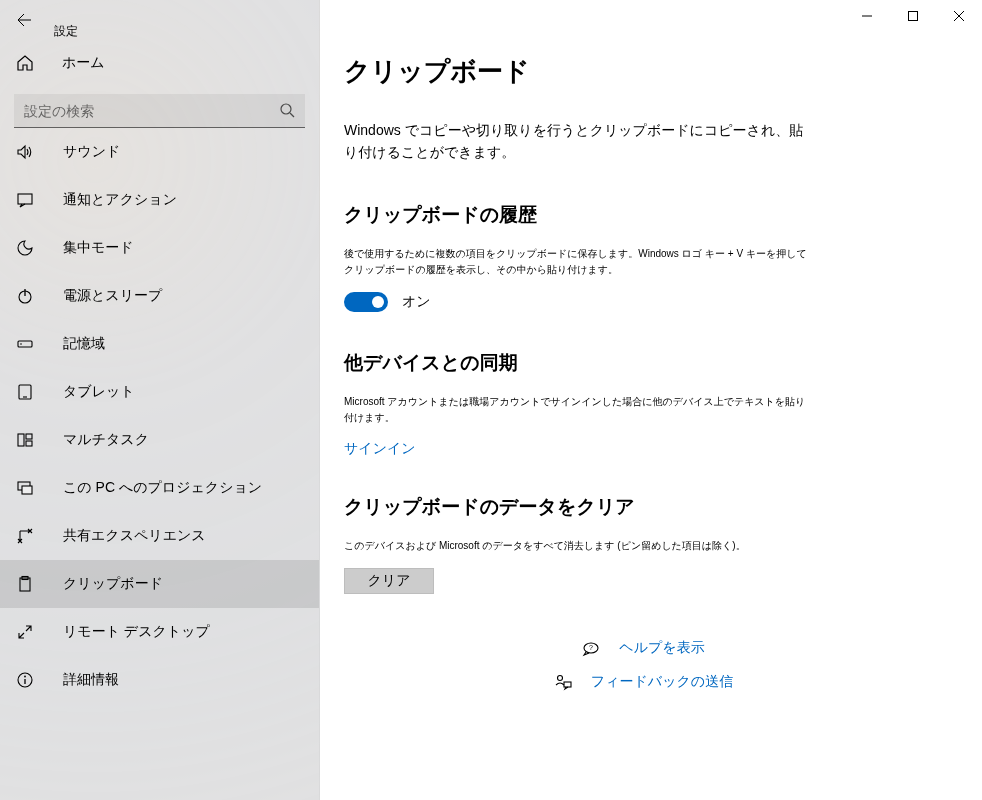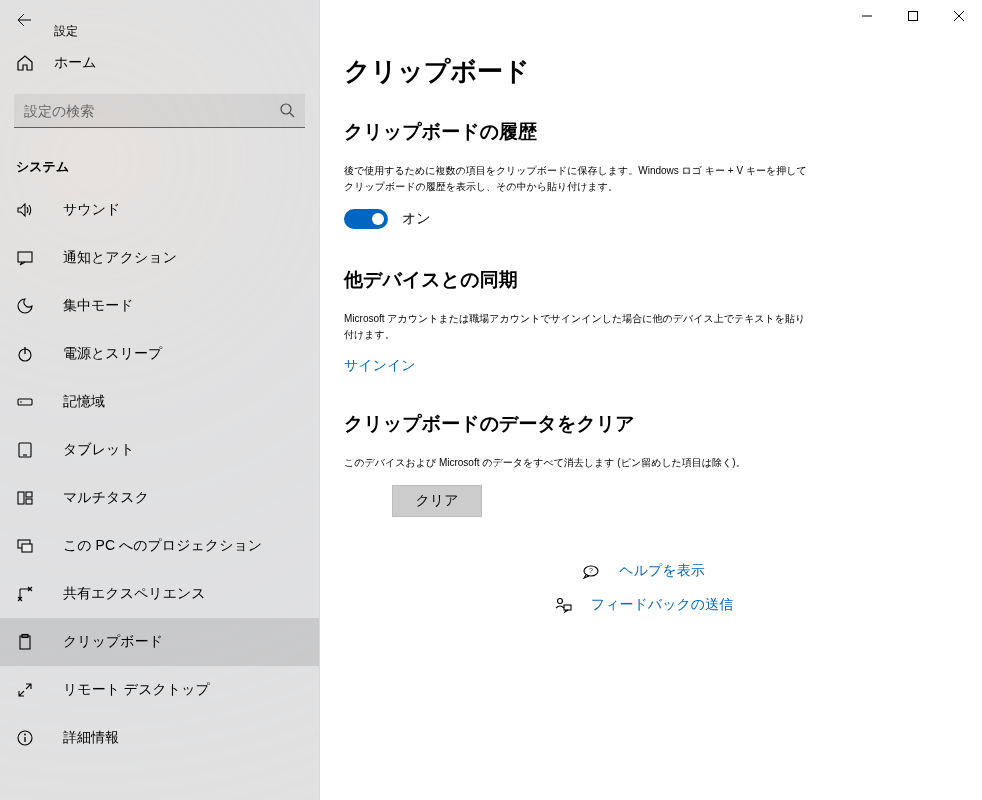--- a/index.html
+++ b/index.html
@@ -10,21 +10,21 @@
     background:
       linear-gradient(rgba(225,225,225,0.80), rgba(225,225,225,0.80)),
       radial-gradient(circle at 30% 20%, rgba(245,228,210,0.9) 0%, rgba(200,200,210,0.6) 35%, rgba(180,185,200,0.5) 70%, rgba(210,210,215,0.7) 100%);
     backdrop-filter: blur(20px);
     display: flex; flex-direction: column;
     border-right: 1px solid rgba(0,0,0,0.03);
   }
   .titlebar-left { height: 40px; display: flex; align-items: flex-end; }
   .back-btn { width: 48px; height: 40px; display:flex; align-items:center; justify-content:center; cursor:pointer; }
   .app-title { font-size: 12px; padding-left: 6px; }
-  .home-row { display:flex; align-items:center; height:46px; padding-left:16px; gap:20px; cursor:pointer; }
+  .home-row { display:flex; align-items:center; height:46px; padding-left:16px; gap:28px; cursor:pointer; }
   .home-row .lbl { font-size:14px; }
   .search-wrap { padding: 8px 14px 0 14px; }
   .search-box { width: 100%; height: 34px; border: none; border-bottom: 1.5px solid rgba(0,0,0,0.55); background: rgba(0,0,0,0.06); padding: 0 36px 0 10px; font-size:14px; color:#333; }
   .search-box::placeholder { color: rgba(0,0,0,0.55); }
   .search-rel { position: relative; }
   .search-icon { position:absolute; right:10px; top:8px; opacity:0.65; }
   .group-label { font-size:13px; font-weight:600; padding: 30px 0 10px 16px; }
   .nav { display:flex; flex-direction:column; }
   .nav-item { display:flex; align-items:center; height:48px; padding-left:16px; gap:29px; cursor:pointer; }
   .nav-item.selected { background: rgba(0,0,0,0.10); }
@@ -38,21 +38,21 @@
   h1.page-title { font-size:26px; font-weight:600; margin-bottom: 30px; }
   .desc { font-size:14px; line-height:1.6; margin-bottom: 38px; max-width: 470px; }
   h2.section-title { font-size:19px; font-weight:600; margin-bottom: 18px; }
   .section-desc { font-size:10px; line-height:1.6; margin-bottom: 14px; max-width:470px;}
   .toggle-row { display:flex; align-items:center; gap:14px; margin-bottom: 38px; }
   .toggle { width:44px; height:20px; border-radius:10px; background:#0067c0; position:relative; cursor:pointer; }
   .toggle .knob { position:absolute; width:12px; height:12px; border-radius:50%; background:#fff; top:4px; right:4px; }
   .toggle-label { font-size:14px; }
   .link { color:#0067c0; font-size:14px; cursor:pointer; }
   .link-row { margin-bottom: 36px; }
-  .clear-btn { height:32px; min-width:90px; padding:0 16px; background:#ccc; border:1px solid #bdbdbd; font-size:14px; cursor:pointer;margin-left:48px; }
+  .clear-btn { height:26px; min-width:90px; padding:0 16px; background:#ccc; border:1px solid #bdbdbd; font-size:14px; cursor:pointer; }
   .support { margin-top: 44px; display:flex; flex-direction:column; gap:14px; }
   .support-row { display:flex; align-items:center; gap:18px;justify-content:center; }
   .support-row .icon { width:20px; height:20px; display:flex; align-items:center; justify-content:center; }
   svg { display:block; }
 </style>
 </head>
 <body>
 
 <div class="window">
 
@@ -80,21 +80,20 @@
         <input class="search-box" type="text" placeholder="設定の検索" style="">
         <span class="search-icon">
           <svg width="16" height="16" viewBox="0 0 16 16">
               <circle cx="7" cy="7" r="5" fill="none" stroke="#000" stroke-width="1.2"></circle>
               <line x1="11" y1="11" x2="15" y2="15" stroke="#000" stroke-width="1.2"></line>
             </svg>
         </span>
       </div>
     </div>
 
-    <div class="group-label">システム</div>
 
     <div class="nav">
       <div class="nav-item">
         <span class="icon">
             <svg width="18" height="18" viewBox="0 0 18 18">
               <path d="M2 7 H5 L9 3 V15 L5 11 H2 Z" fill="none" stroke="#000" stroke-width="1.1"></path>
               <path d="M11 6 Q13 9 11 12 M13 4 Q16.5 9 13 14" fill="none" stroke="#000" stroke-width="1.1"></path>
             </svg>
           </span>
         <span class="lbl">サウンド</span>
@@ -215,20 +214,21 @@
       <div class="win-btn">
         <svg width="10" height="10" viewBox="0 0 10 10">
             <line x1="0" y1="0" x2="10" y2="10" stroke="#000" stroke-width="1"></line>
             <line x1="10" y1="0" x2="0" y2="10" stroke="#000" stroke-width="1"></line>
           </svg>
       </div>
     </div>
 
     <div class="content">
       <h1 class="page-title">クリップボード</h1>
+      <p class="desc">Windows でコピーや切り取りを行うとクリップボードにコピーされ、貼り付けることができます。</p>
 
       <h2 class="section-title">クリップボードの履歴</h2>
       <p class="section-desc">後で使用するために複数の項目をクリップボードに保存します。Windows ロゴ キー + V キーを押してクリップボードの履歴を表示し、その中から貼り付けます。</p>
       <div class="toggle-row">
         <div class="toggle">
             <div class="knob"></div>
           </div>
         <span class="toggle-label">オン</span>
       </div>
 

